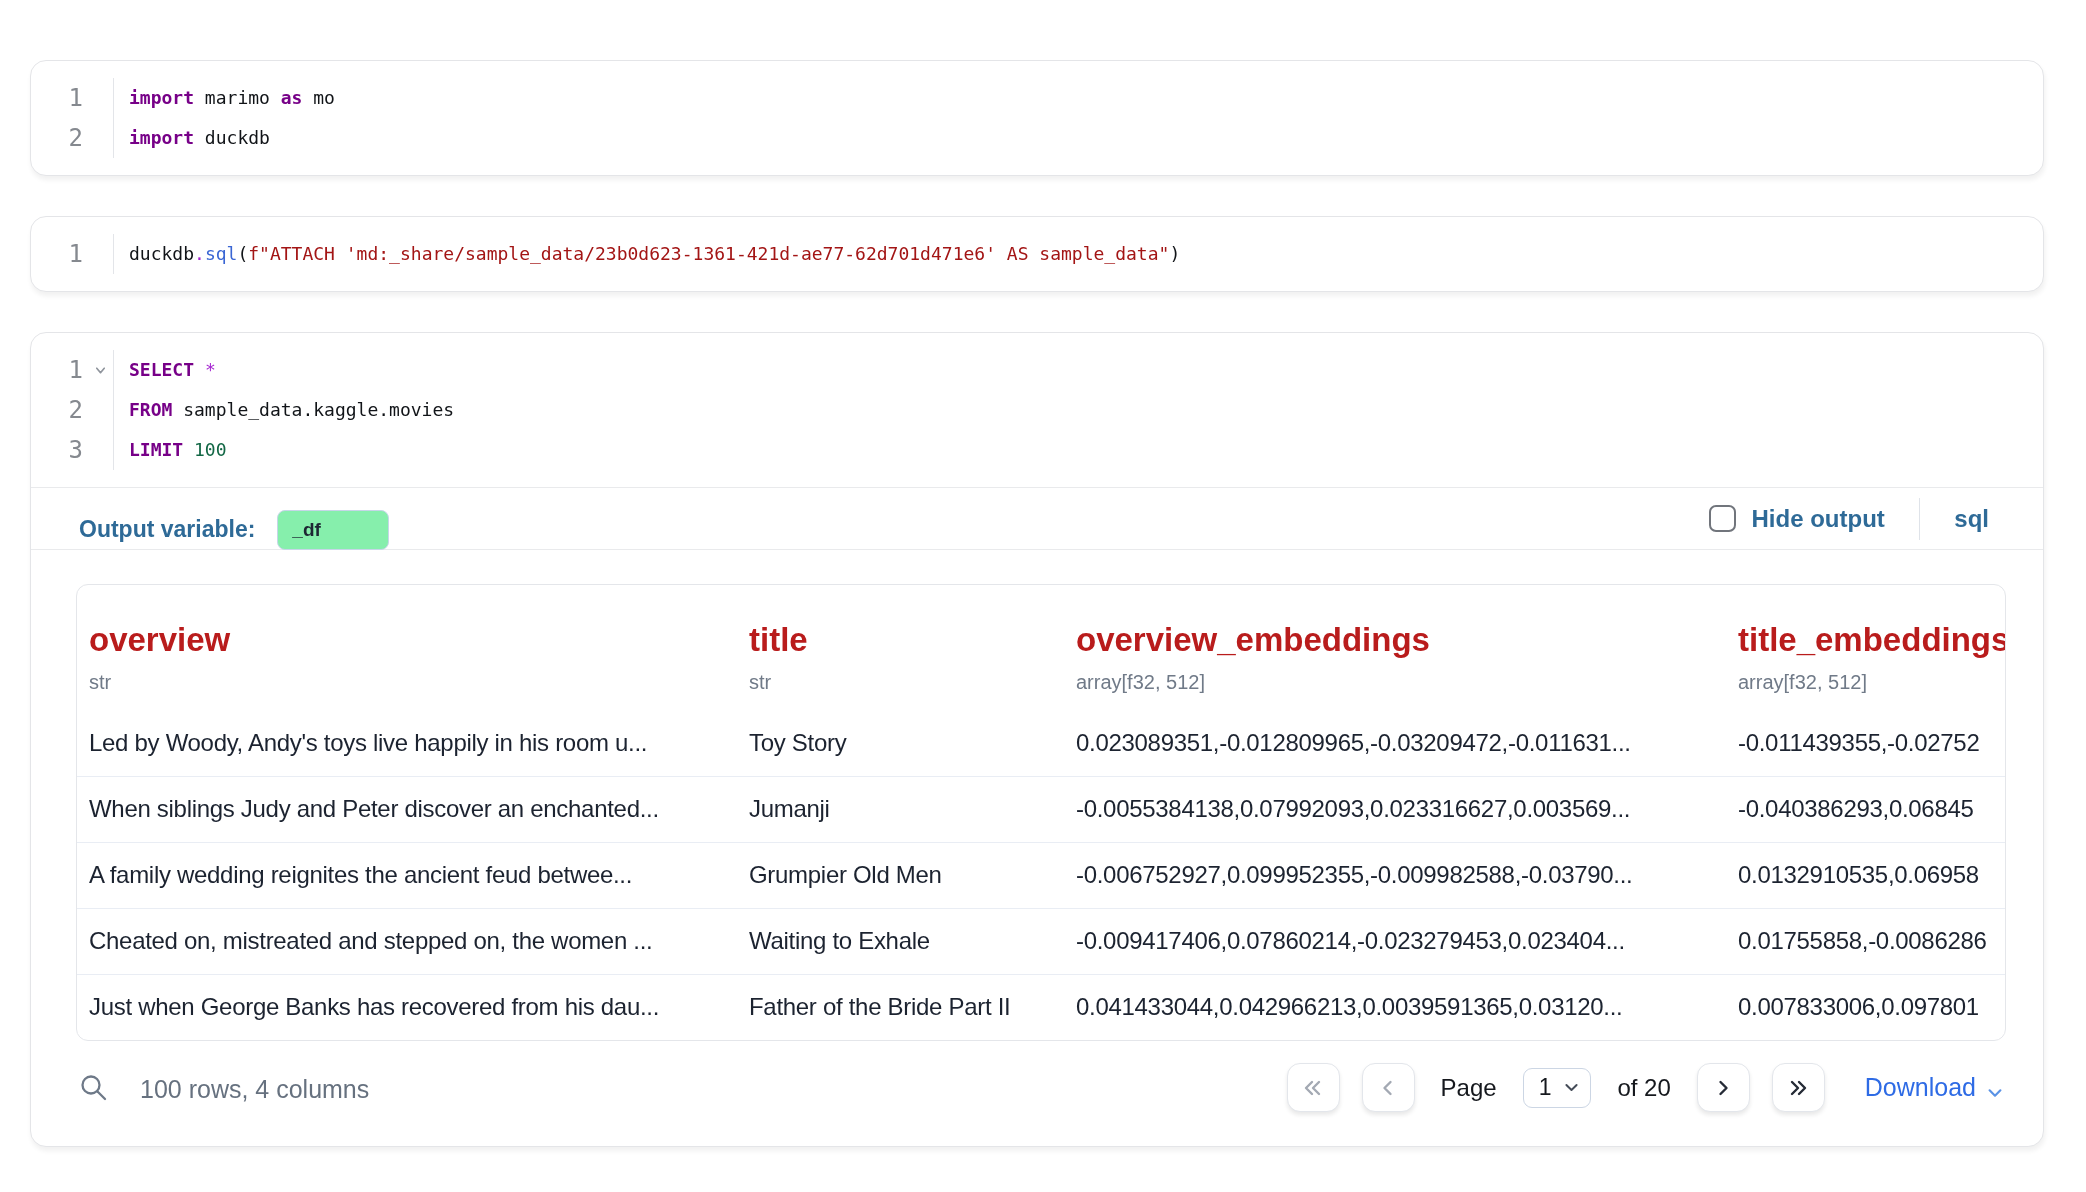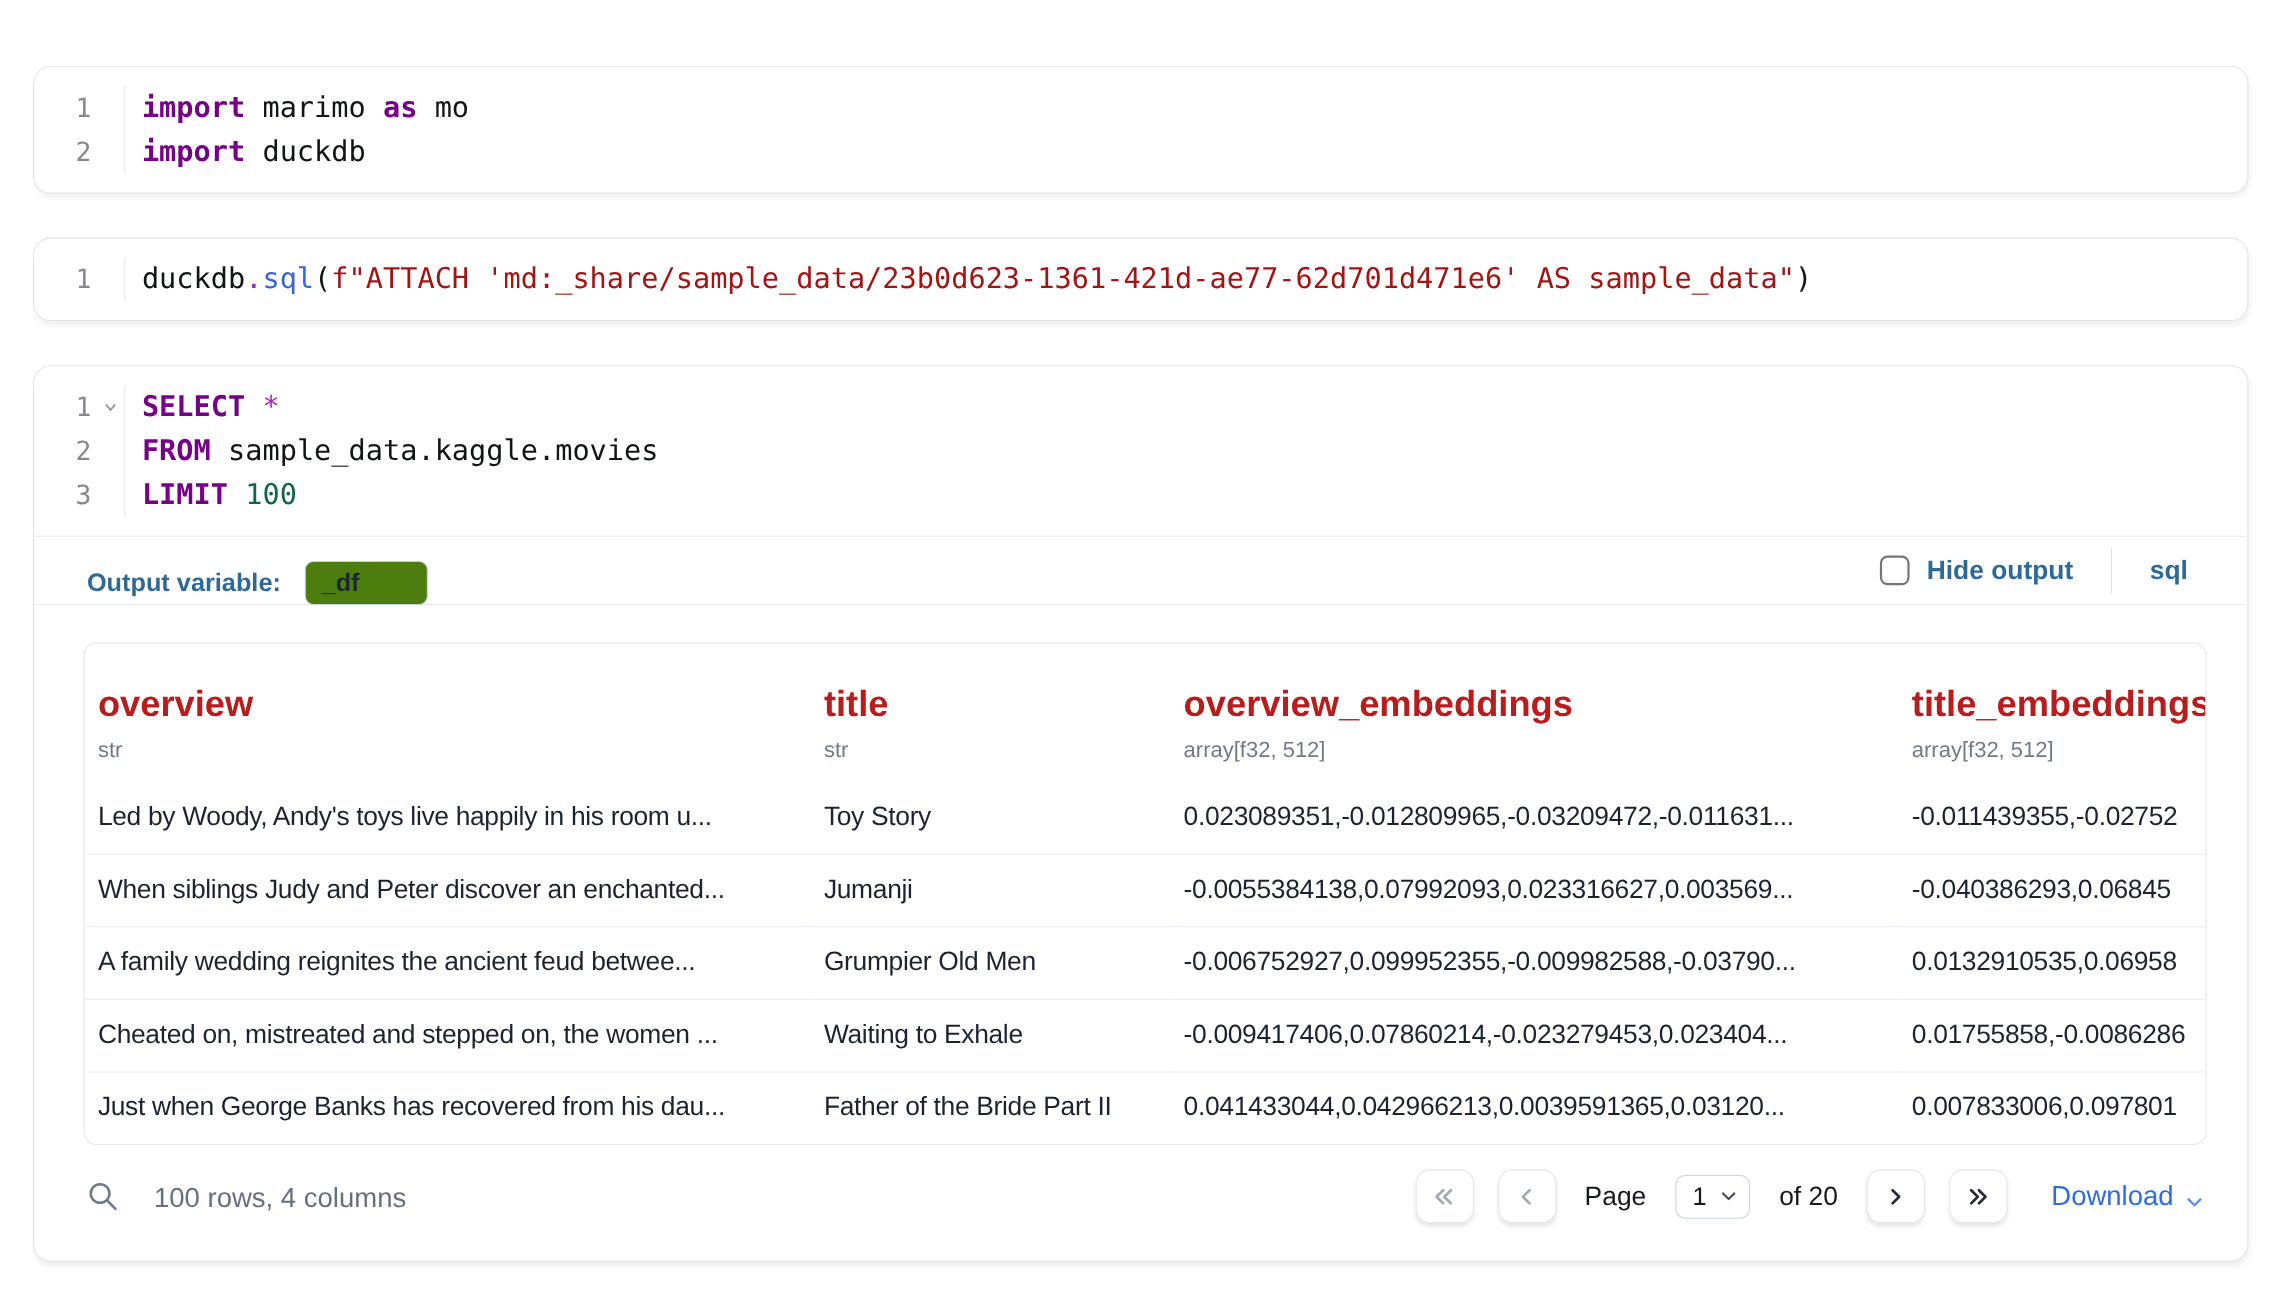--- a/index.html
+++ b/index.html
@@ -25,42 +25,42 @@
     width:83px; flex:0 0 83px;
     border-right:1.5px solid #e3e5e9;
     font-family:"DejaVu Sans Mono", monospace;
     font-size:24px; color:#85898f;
   }
   .gutter .ln { position:relative; height:40px; line-height:40px; text-align:right; padding-right:30px; }
   .gutter .fold { position:absolute; right:5px; top:13px; line-height:0; }
   .code {
     padding-left:15px; white-space:pre;
     font-family:"DejaVu Sans Mono", monospace;
-    font-size:26px; line-height:40px; color:#111418;
+    font-size:18px; line-height:40px; color:#111418;
   }
   .cl { height:40px; }
   .tok-kw { color:#770088; font-weight:bold; }
   .tok-op { color:#a626d1; }
   .tok-num { color:#116644; }
   .tok-str { color:#a31515; }
   .tok-fn { color:#3a66d4; }
   .tok-pl { color:#111418; }
 
   
   .outbar {
     display:flex; align-items:center; justify-content:space-between;
     border-top:1.5px solid #e9eaec; border-bottom:1.5px solid #e9eaec;
     padding:10px 28px 10px 48px; height:63px;
   }
   .outbar-left { display:flex; align-items:center; gap:22px;margin-top:22px; }
   .outvar-label { font-size:23px; font-weight:bold; color:#2e6a97; }
   .outvar-input {
     width:112px; height:40px; border:1.5px solid #c6d6e8; border-radius:8px;
     padding:0 14px; font-family:"Liberation Sans", sans-serif;
-    font-size:23px; font-weight:bold; color:#1d2633; outline:none; background:#4d7c0f;
+    font-size:19px; font-weight:bold; color:#1d2633; outline:none; background:#86efac;
   }
   .outbar-right { display:flex; align-items:center; }
   .checkbox {
     width:27px; height:27px; border:2.5px solid #71757c; border-radius:7px;
     background:#fff; display:inline-block;
   }
   .hide-label { font-size:24px; font-weight:bold; color:#2e6a97; margin-left:16px; }
   .vdiv { width:1.5px; height:42px; background:#dfe3e9; margin:0 34px; }
   .lang-label { font-size:24px; font-weight:bold; color:#2e6a97; margin-right:26px; }
 

